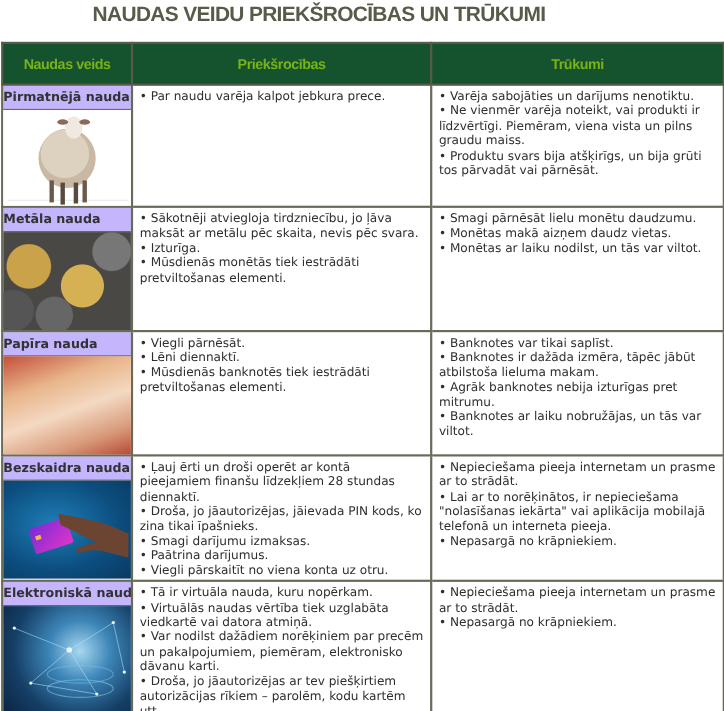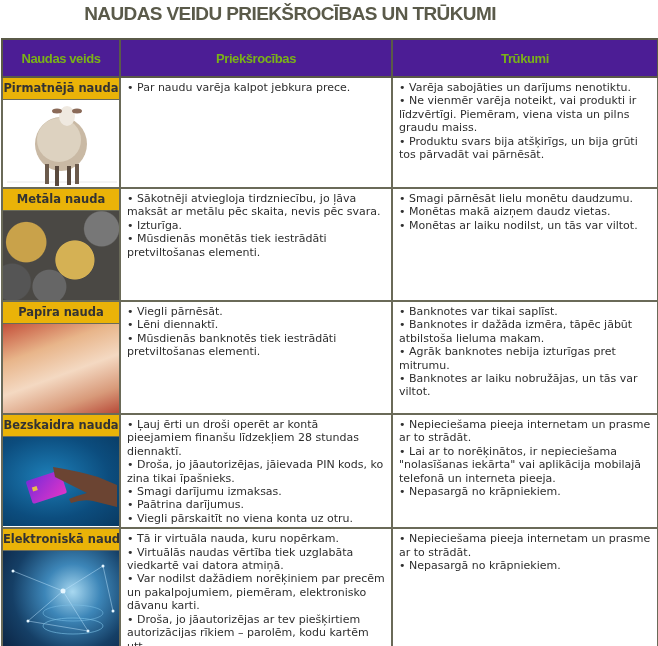--- a/index.html
+++ b/index.html
@@ -15,35 +15,35 @@
     }
     table.money {
       position: absolute; left: 1px; top: 38px; width: 656px;
       border-collapse: collapse; table-layout: fixed;
       border: 2px solid #3e3e30;
     }
     table.money col.c1 { width: 118px; }
     table.money col.c2 { width: 272px; }
     table.money col.c3 { width: 266px; }
     th {
-      background: #4c1d95; color: #7ab317; height: 38px;
+      background: #14532d; color: #7ab317; height: 38px;
       font-size: 13px; font-weight: bold; text-align: center;
       border: 2px solid #5a5a48; letter-spacing: -0.4px;
       font-family: "Liberation Sans", sans-serif;
     }
     td {
       border: 2px solid #6a6a58; vertical-align: top;
       font-size: 11px; line-height: 13.4px; color: #2e2e2e;
       padding: 3px 5px 2px 6px;
     }
     td.type { padding: 0; background: #fff; }
     .type-label {
-      height: 22px; line-height: 20px; text-align: center;
+      height: 22px; line-height: 20px; text-align: left;
       font-size: 11.5px; font-weight: bold; color: #333;
-      border-bottom: 1px solid #6a6a58; background: #eab308;
+      border-bottom: 1px solid #6a6a58; background: #c4b5fd;
       white-space: nowrap; overflow: hidden;
     }
     .pic { width: 100%; position: relative; overflow: hidden; }
     ul.bullets { list-style: none; }
     ul.bullets li::before { content: "\2022\00a0"; }
     tr.r1 td { height: 110px; }
     tr.r2 td { height: 112px; }
     tr.r3 td { height: 112px; }
     tr.r4 td { height: 112px; }
     tr.r5 td { height: 125px; }

